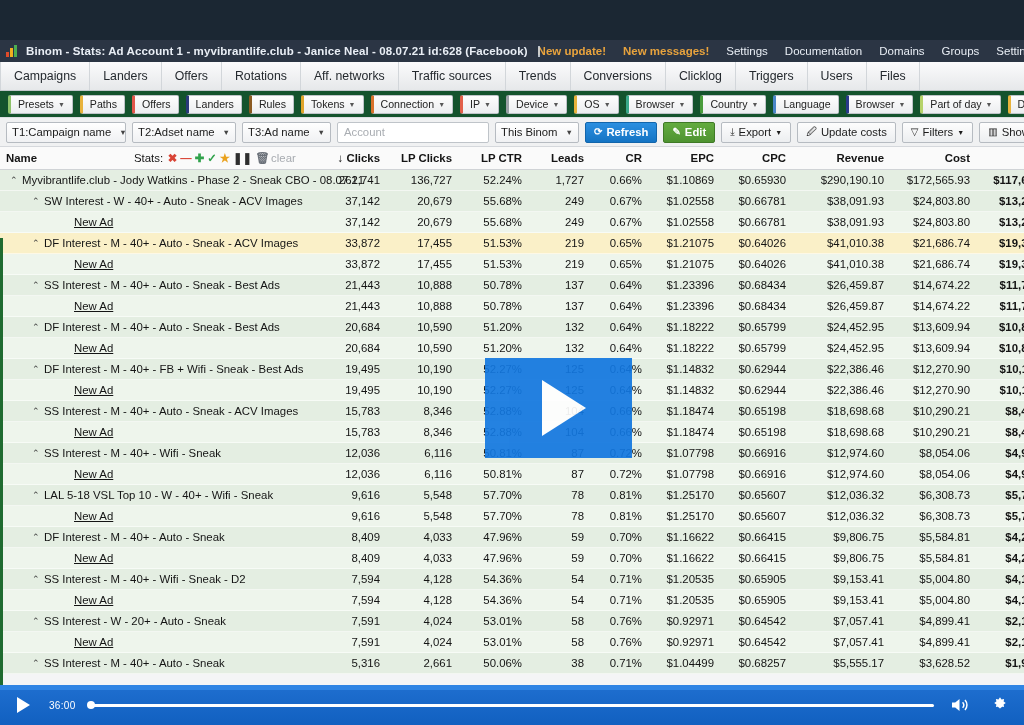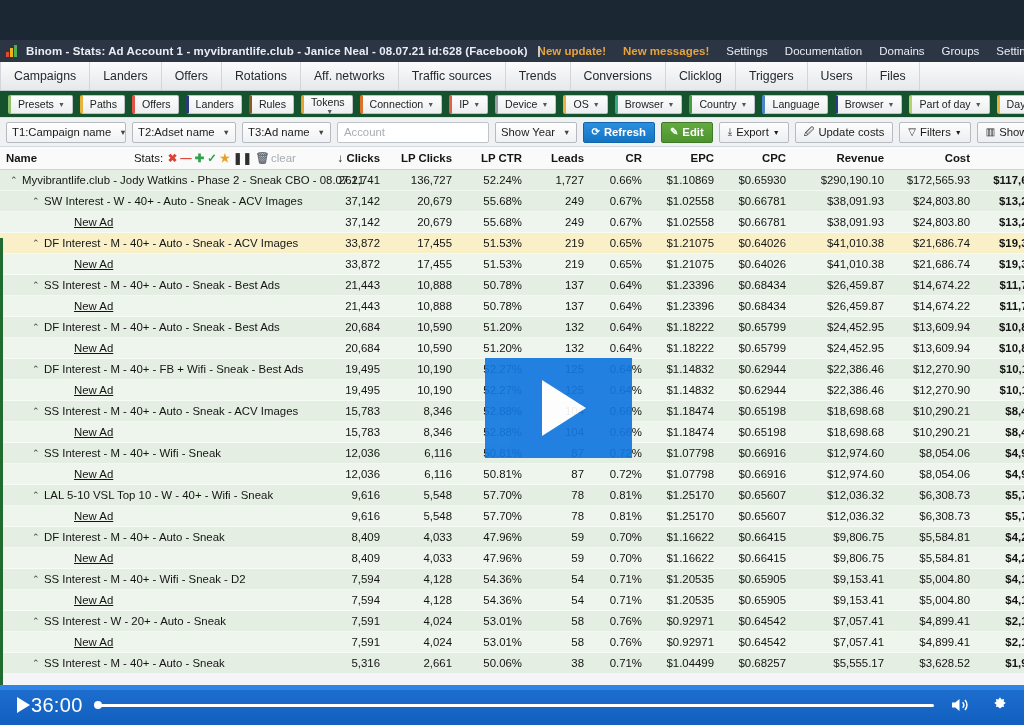--- a/index.html
+++ b/index.html
@@ -119,21 +119,21 @@
   .vid-sel{position:absolute;left:485px;top:296px;width:147px;height:100px;
     background:#1277e0;opacity:.92;display:flex;align-items:center;justify-content:center;}
   .vid-play{width:0;height:0;border-left:44px solid #fff;border-top:28px solid transparent;
     border-bottom:28px solid transparent;margin-left:10px;}
 
   
   .player{position:absolute;left:0;bottom:0;width:1024px;height:40px;
     background:linear-gradient(#1f6fd0,#1160c0);display:flex;align-items:center;color:#fff;}
   .p-play{width:0;height:0;border-left:13px solid #fff;border-top:8px solid transparent;
     border-bottom:8px solid transparent;margin-left:17px;}
-  .p-time{font-size:20px;margin-left:1px;letter-spacing:.3px;}
+  .p-time{font-size:10px;margin-left:19px;letter-spacing:.3px;}
   .p-track{flex:1;height:3px;background:#fff;margin:0 16px 0 14px;position:relative;border-radius:2px;}
   .p-dot{position:absolute;left:-3px;top:-2.5px;width:8px;height:8px;border-radius:50%;background:#fff;}
   .p-vol{margin-right:18px;position:relative;width:22px;height:18px;}
   .p-gear{margin-right:14px;width:20px;height:20px;position:relative;}
   .p-topline{position:absolute;left:0;top:0;width:1024px;height:5px;background:#2f84e4;}
 </style>
 </head>
 <body>
 
 <div id="app">
@@ -186,21 +186,21 @@
         </div>
         <div class="fbtn" style="border-left-color: rgb(226, 86, 74);">
           <span>Offers</span>
         </div>
         <div class="fbtn" style="border-left-color: rgb(42, 58, 122);">
           <span>Landers</span>
         </div>
         <div class="fbtn" style="border-left-color: rgb(138, 90, 34);">
           <span>Rules</span>
         </div>
-        <div class="fbtn" style="border-left-color: rgb(224, 165, 42); flex-direction: column;">
+        <div class="fbtn" style="border-left-color: rgb(224, 165, 42);">
           <span>Tokens</span>
           <span class="car">▼</span>
         </div>
         <div class="fbtn" style="border-left-color: rgb(217, 114, 42);">
           <span>Connection</span>
           <span class="car">▼</span>
         </div>
         <div class="fbtn" style="border-left-color: rgb(226, 96, 74);">
           <span>IP</span>
           <span class="car">▼</span>
@@ -247,21 +247,21 @@
         <span class="car">▼</span>
       </div>
       <div class="sel" style="width:110px">
         <span>T3:Ad name</span>
         <span class="car">▼</span>
       </div>
       <div class="searchbox" title="Search">
         <span>Account</span>
       </div>
       <div class="sel" style="width:80px">
-        <span>Show Year</span>
+        <span>This Binom</span>
         <span class="car">▼</span>
       </div>
       <div class="btn blue">
         <span class="ico">⟳</span>
         <span>Refresh</span>
       </div>
       <div class="btn green">
         <span class="ico">✎</span>
         <span>Edit</span>
       </div>
@@ -589,21 +589,21 @@
             <td class="r-num">$1.07798</td>
             <td class="r-num">$0.66916</td>
             <td class="r-num">$12,974.60</td>
             <td class="r-num">$8,054.06</td>
             <td class="r-num prof">$4,920.54</td>
           </tr>
           <tr class="row lvl1 rowA">
             <td colspan="2">
               <div class="nm">
                 <span class="chev">⌃</span>
-                <span>LAL 5-10 VSL Top 10 - W - 40+ - Wifi - Sneak</span>
+                <span>LAL 5-18 VSL Top 10 - W - 40+ - Wifi - Sneak</span>
               </div>
             </td>
             <td class="r-num">9,616</td>
             <td class="r-num">5,548</td>
             <td class="r-num">57.70%</td>
             <td class="r-num">78</td>
             <td class="r-num">0.81%</td>
             <td class="r-num">$1.25170</td>
             <td class="r-num">$0.65607</td>
             <td class="r-num">$12,036.32</td>

